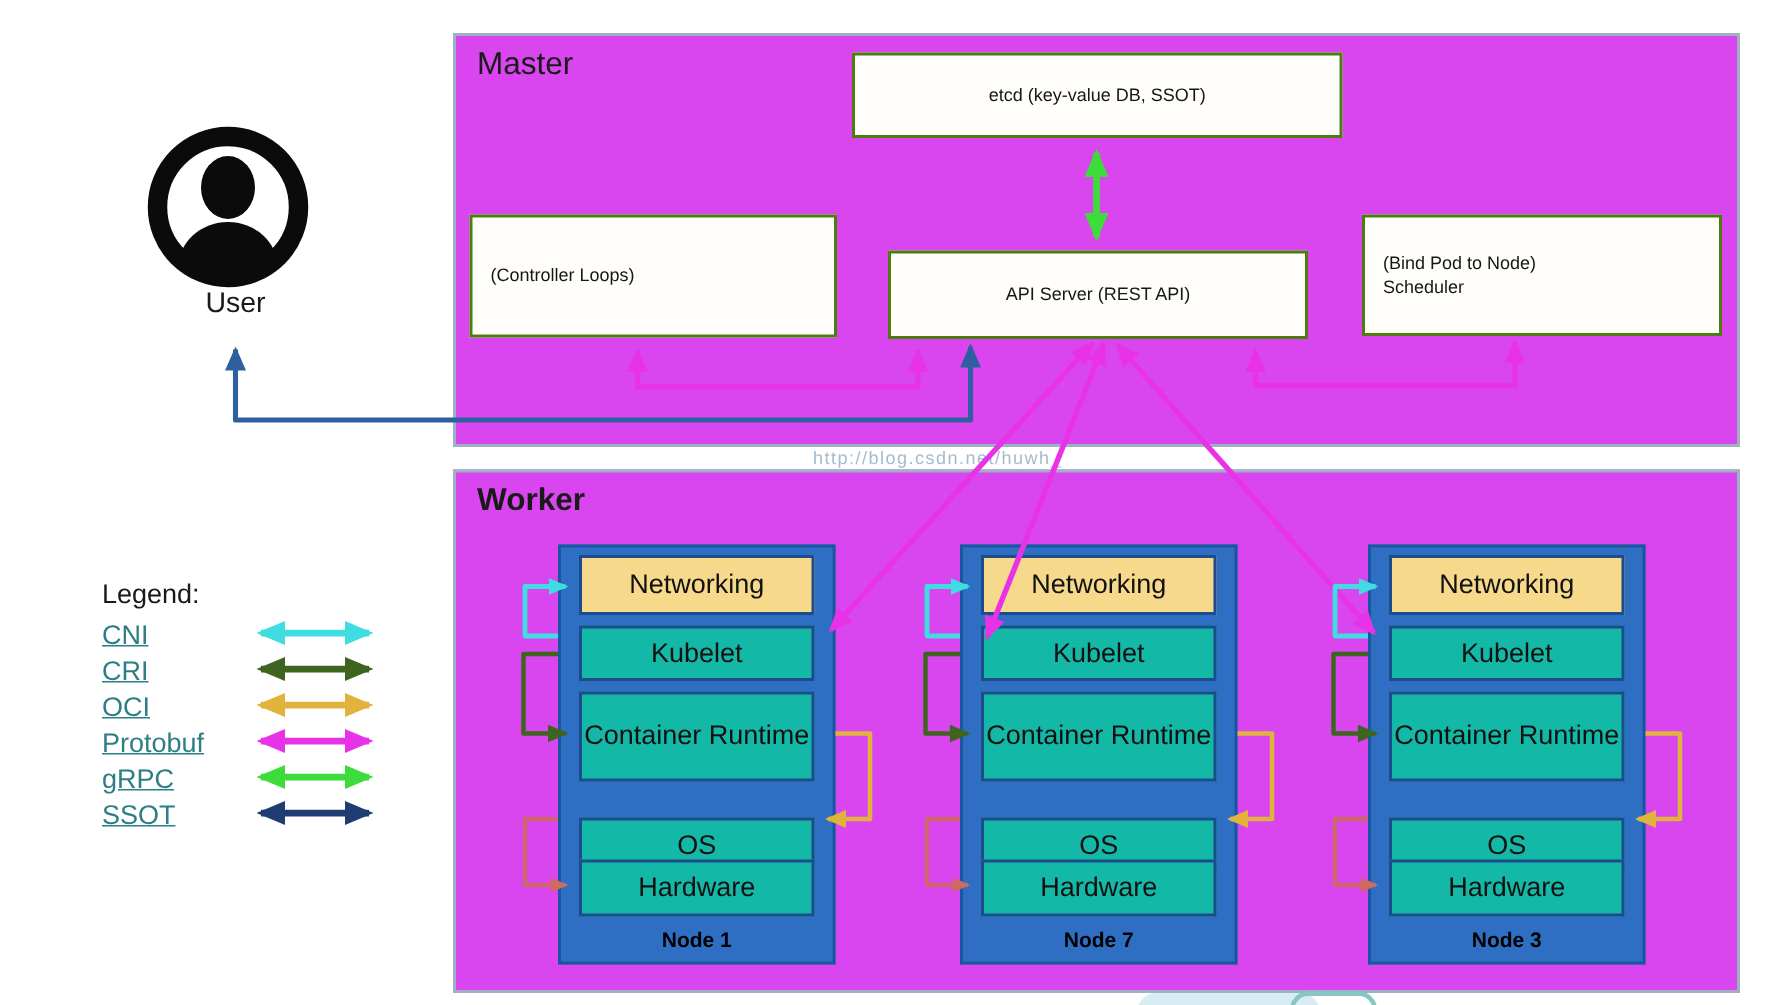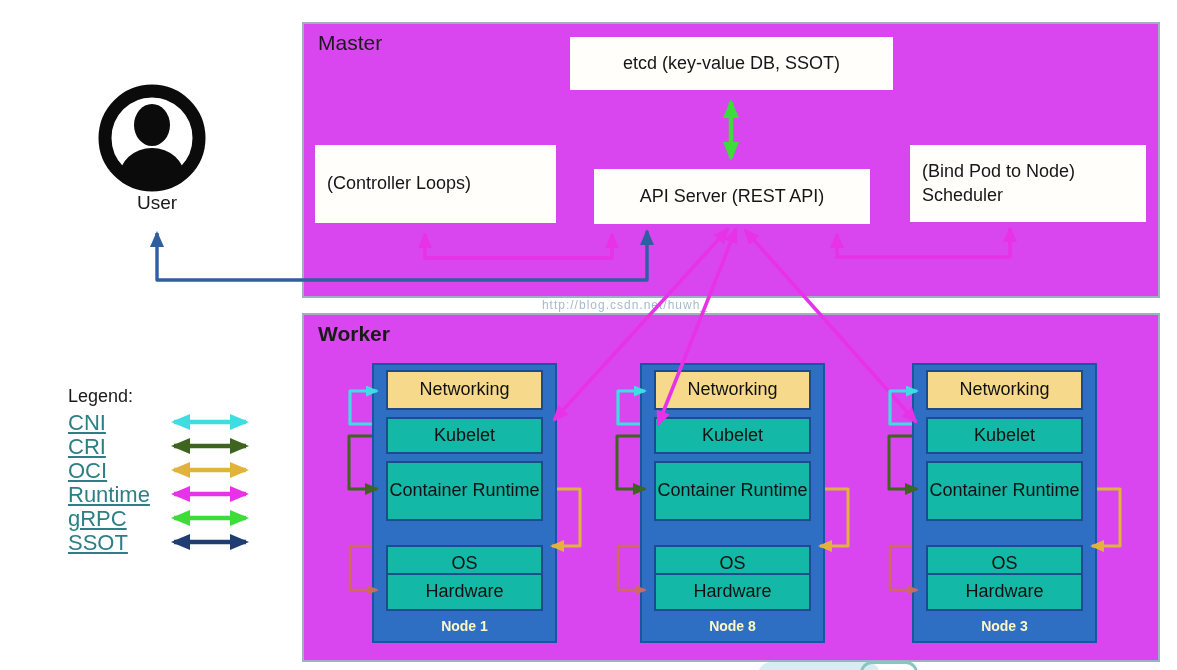--- a/index.html
+++ b/index.html
@@ -6,22 +6,22 @@
   .canvas{
     position:relative;width:1177px;height:670px;overflow:hidden;
     background:#ffffff;font-family:"Liberation Sans",sans-serif;color:#111;
   }
   .panel{position:absolute;border:2px solid #9db1c2;background:#d946ef;box-sizing:border-box;}
   #master-panel{left:302px;top:22px;width:858px;height:276px;}
   #worker-panel{left:302px;top:313px;width:858px;height:349px;}
   .panel-title{position:absolute;left:14px;top:7px;font-size:21px;color:#1a1a1a;}
   #worker-panel .panel-title{font-weight:bold;}
   .mbox{
-    position:absolute;box-sizing:border-box;border:2px solid #d946ef;background:#fffefb;
-    font-size:18px;color:#161616;display:flex;flex-direction:column;justify-content:center;
+    position:absolute;box-sizing:border-box;border:2px solid #4d7c0f;background:#fffefb;
+    font-size:12px;color:#161616;display:flex;flex-direction:column;justify-content:center;
     z-index:2;line-height:1.3;
   }
   .mbox.center{align-items:center;text-align:center;}
   .mbox.left{padding-left:12px;}
   #etcd-box{left:568px;top:35px;width:327px;height:57px;}
   #cm-box{left:313px;top:143px;width:245px;height:82px;}
   #api-box{left:592px;top:167px;width:280px;height:59px;}
   #sched-box{left:908px;top:143px;width:240px;height:81px;}
   
   .node{
@@ -34,30 +34,30 @@
     background:#14b8a6;border:2px solid #1c4c8c;display:flex;align-items:center;
     justify-content:center;text-align:center;font-size:18px;line-height:1.2;color:#111;
   }
   .l-networking{top:5px;height:40px;background:#f6d98b;}
   .l-kubelet{top:52px;height:37px;}
   .l-runtime{top:96px;height:60px;}
   .l-os{top:164px;height:37px;margin-top:16px;}
   .l-hardware{top:208px;height:38px;}
   .node-label{
     position:absolute;left:0;top:246px;width:100%;height:30px;display:flex;
-    align-items:center;justify-content:center;color:#fef9c3;font-weight:bold;font-size:14px;
+    align-items:center;justify-content:center;color:#000000;font-weight:bold;font-size:14px;
   }
   
   #user-avatar{position:absolute;left:98px;top:84px;width:108px;height:108px;z-index:2;}
   #user-label{position:absolute;left:122px;top:192px;width:70px;text-align:center;font-size:19px;color:#1a1a1a;z-index:2;}
   
   #legend{position:absolute;left:68px;top:386px;z-index:2;}
   #legend-title{font-size:18px;color:#1a1a1a;margin-bottom:4px;}
   .legend-row{position:absolute;left:0;height:24px;display:flex;align-items:center;}
-  .legend-link{font-size:22px;color:#2d7f85;text-decoration:underline;cursor:pointer;}
+  .legend-link{font-size:18px;color:#2d7f85;text-decoration:underline;cursor:pointer;}
   .legend-arrow{position:absolute;left:92px;top:2px;}
   
   #watermark{
     position:absolute;left:500px;top:298px;width:250px;text-align:center;
     font-size:12px;letter-spacing:1px;color:#a4bbcd;z-index:3;
   }
   
   #connections{position:absolute;left:0;top:0;z-index:4;pointer-events:none;}
   
   .blob1{position:absolute;left:758px;top:662px;width:122px;height:26px;border-radius:13px;background:#d8edf3;z-index:1;}
@@ -113,21 +113,21 @@
     <div class="layer l-hardware">Hardware</div>
     <div class="node-label">Node 1</div>
   </div>
 
   <div id="node-2" class="node">
     <div class="layer l-networking">Networking</div>
     <div class="layer l-kubelet">Kubelet</div>
     <div class="layer l-runtime">Container Runtime</div>
     <div class="layer l-os">OS</div>
     <div class="layer l-hardware">Hardware</div>
-    <div class="node-label">Node 8</div>
+    <div class="node-label">Node 7</div>
   </div>
 
   <div id="node-3" class="node">
     <div class="layer l-networking">Networking</div>
     <div class="layer l-kubelet">Kubelet</div>
     <div class="layer l-runtime">Container Runtime</div>
     <div class="layer l-os">OS</div>
     <div class="layer l-hardware">Hardware</div>
     <div class="node-label">Node 3</div>
   </div>
@@ -146,21 +146,21 @@
         <line x1="14" y1="9" x2="86" y2="9" stroke-width="4.5" marker-start="url(#lg-dgreen)" marker-end="url(#lg-dgreen)" stroke="#3d651f"></line>
       </svg>
     </div>
     <div class="legend-row" style="top:73px">
       <span class="legend-link">OCI</span>
       <svg class="legend-arrow" width="100" height="18">
         <line x1="14" y1="9" x2="86" y2="9" stroke-width="4.5" marker-start="url(#lg-gold)" marker-end="url(#lg-gold)" stroke="#e2b33c"></line>
       </svg>
     </div>
     <div class="legend-row" style="top:97px">
-      <span class="legend-link">Runtime</span>
+      <span class="legend-link">Protobuf</span>
       <svg class="legend-arrow" width="100" height="18">
         <line x1="14" y1="9" x2="86" y2="9" stroke-width="4.5" marker-start="url(#lg-magenta)" marker-end="url(#lg-magenta)" stroke="#e832e8"></line>
       </svg>
     </div>
     <div class="legend-row" style="top:121px">
       <span class="legend-link">gRPC</span>
       <svg class="legend-arrow" width="100" height="18">
         <line x1="14" y1="9" x2="86" y2="9" stroke-width="4.5" marker-start="url(#lg-green)" marker-end="url(#lg-green)" stroke="#3edc3b"></line>
       </svg>
     </div>

